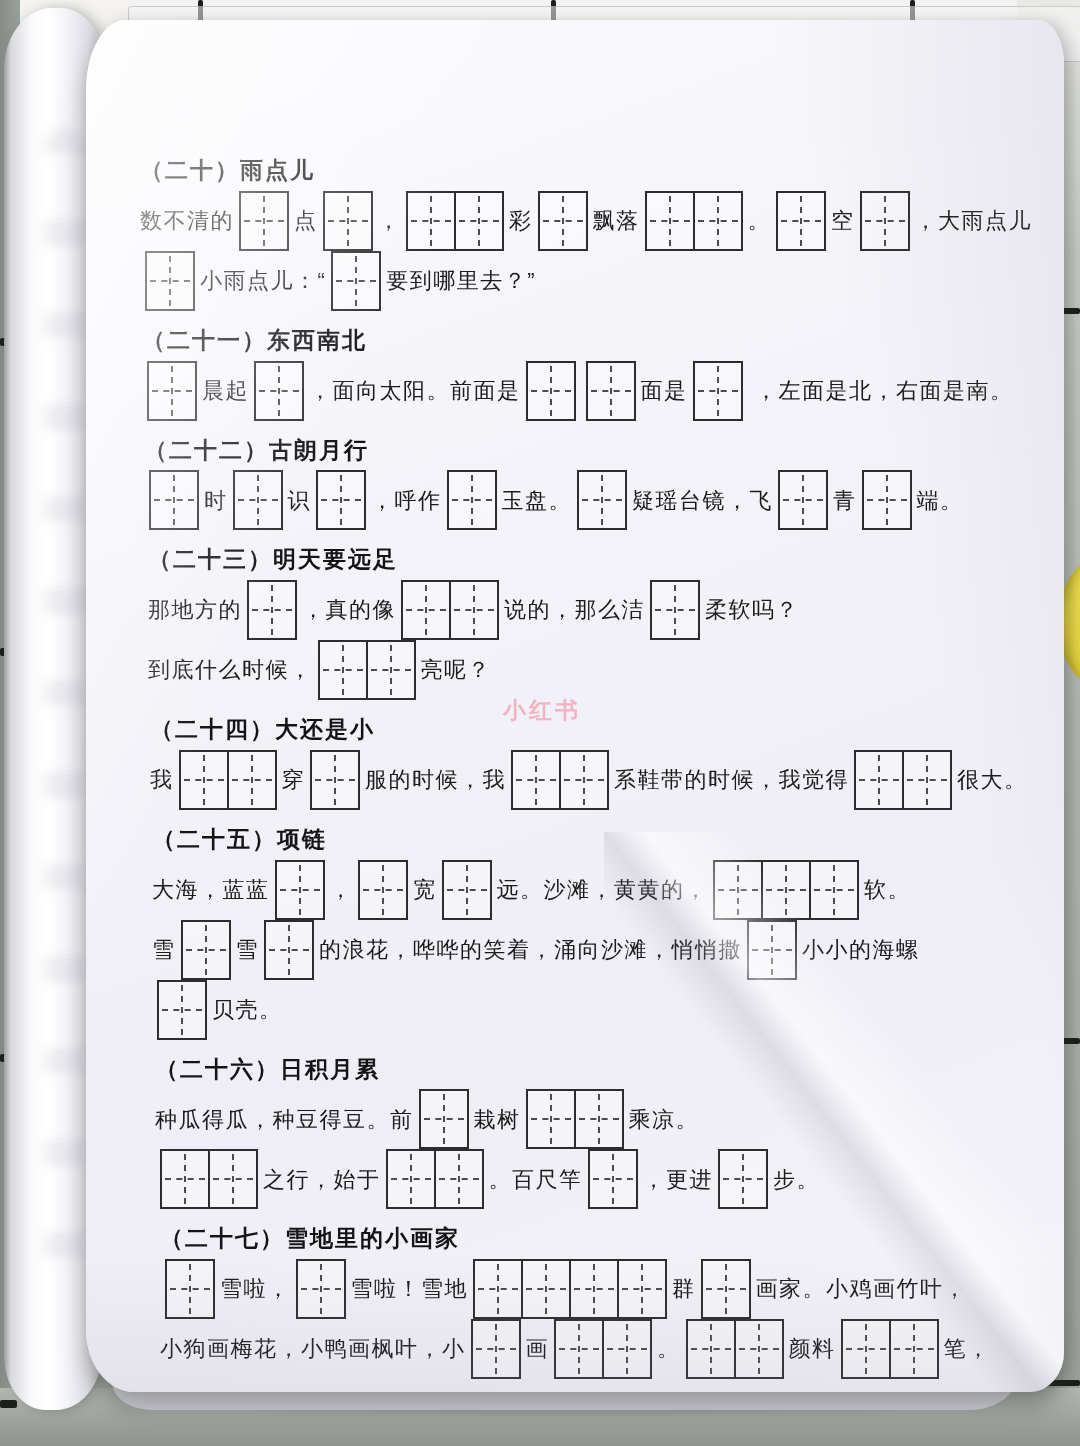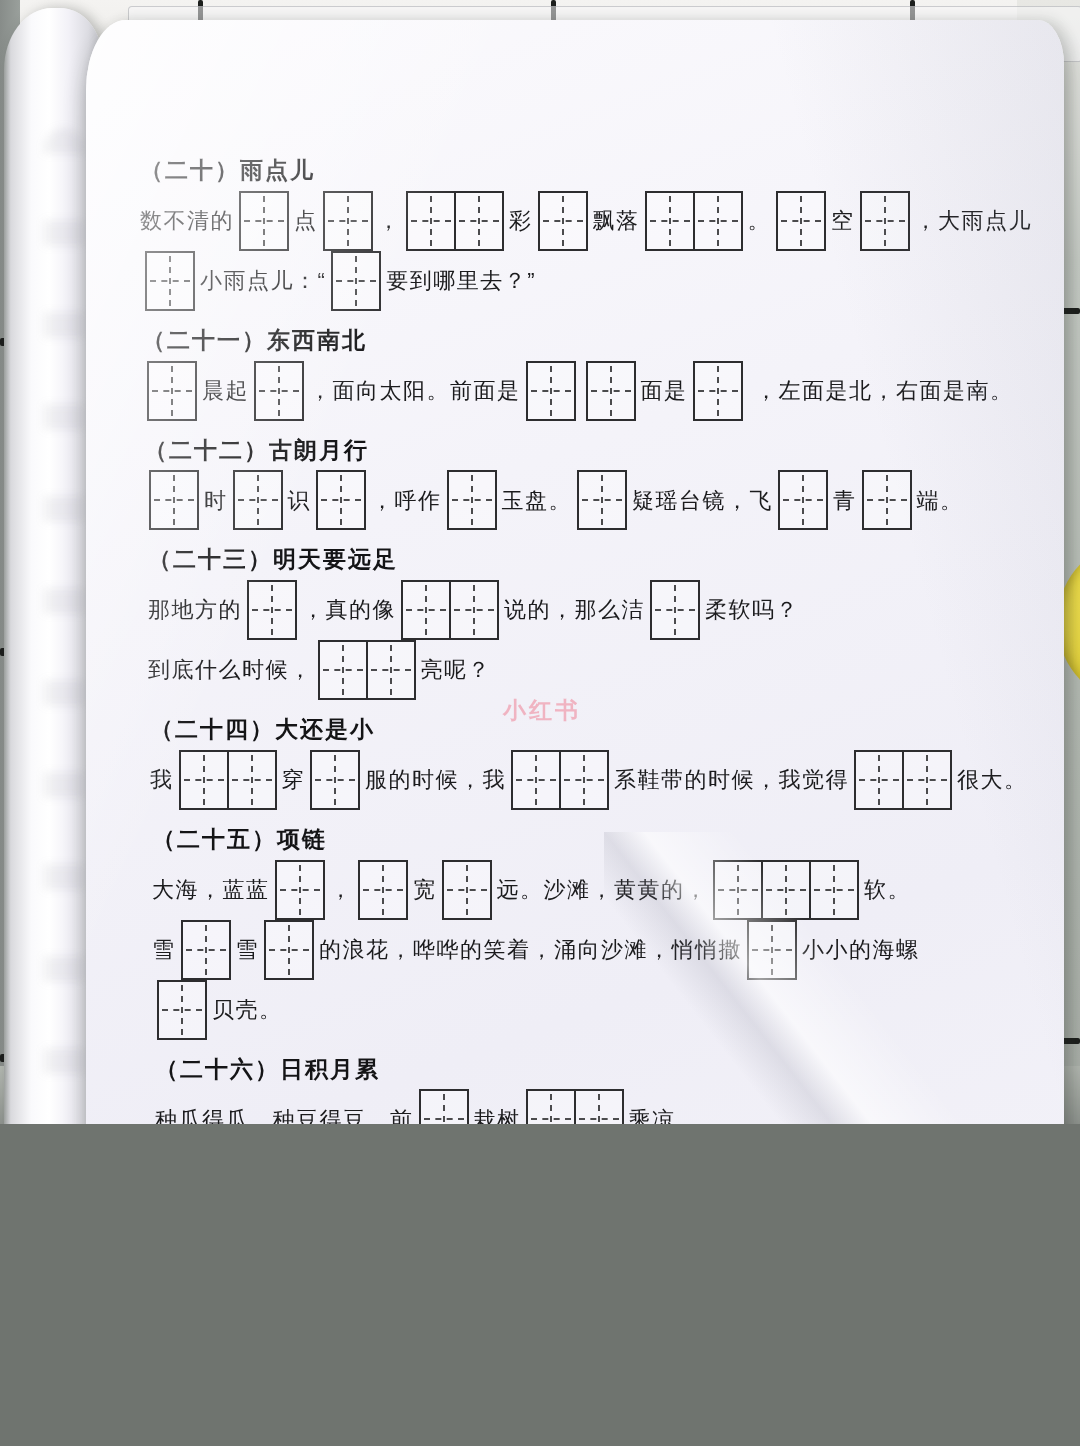--- a/index.html
+++ b/index.html
@@ -1,17 +1,17 @@
 <!DOCTYPE html>
 <html><head>
 <meta charset="utf-8">
 <style>
   html,body{margin:0;padding:0;background:#6f746f;}
   #scene{
-    position:relative;width:1080px;height:1124px;overflow:hidden;
+    position:relative;width:1080px;height:1446px;overflow:hidden;
     background:#a6aba5;
     font-family:"Liberation Sans","DejaVu Sans",sans-serif;
   }
   
   .tile-top{position:absolute;left:0;top:0;width:1080px;height:115px;
     background:linear-gradient(180deg,#f4f3f1 0%,#ecebe8 60%,#e2e2df 100%);}
   .tile-right{position:absolute;right:0;top:0;width:63px;height:1446px;
     background:linear-gradient(180deg,#e8e8e4 0%,#c6cbc5 18%,#b5bbb4 45%,#abb1aa 70%,#9aa09a 100%);}
   .tile-left{position:absolute;left:0;top:0;width:20px;height:1446px;
     background:linear-gradient(90deg,#878c89 0%,#9aa09c 100%);}

